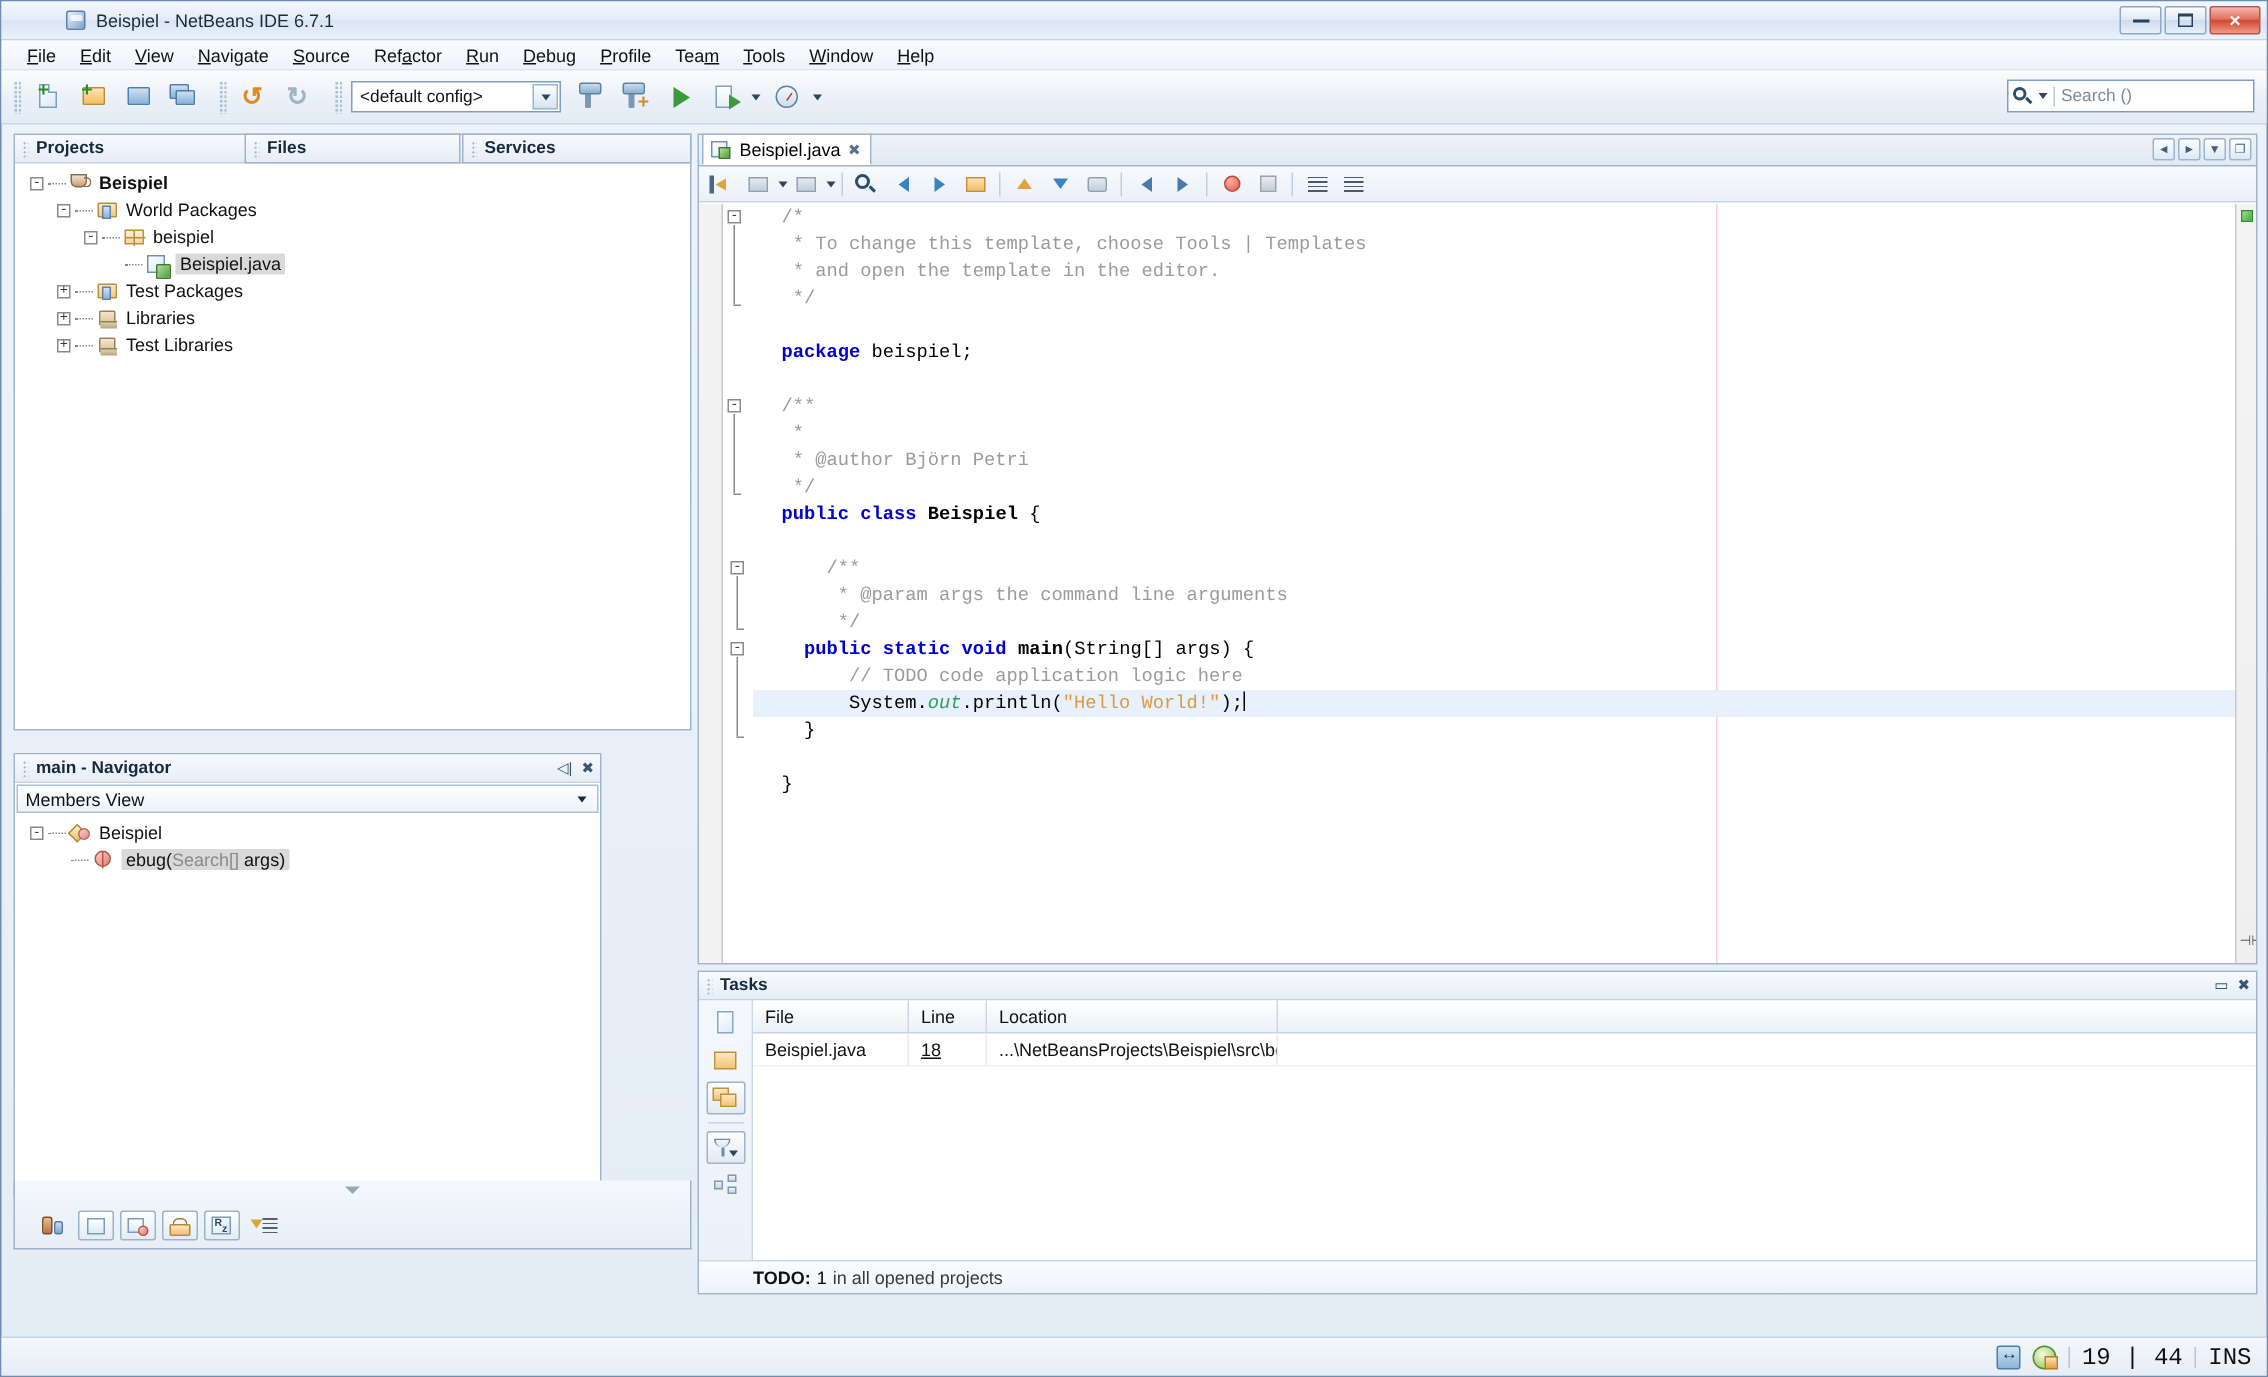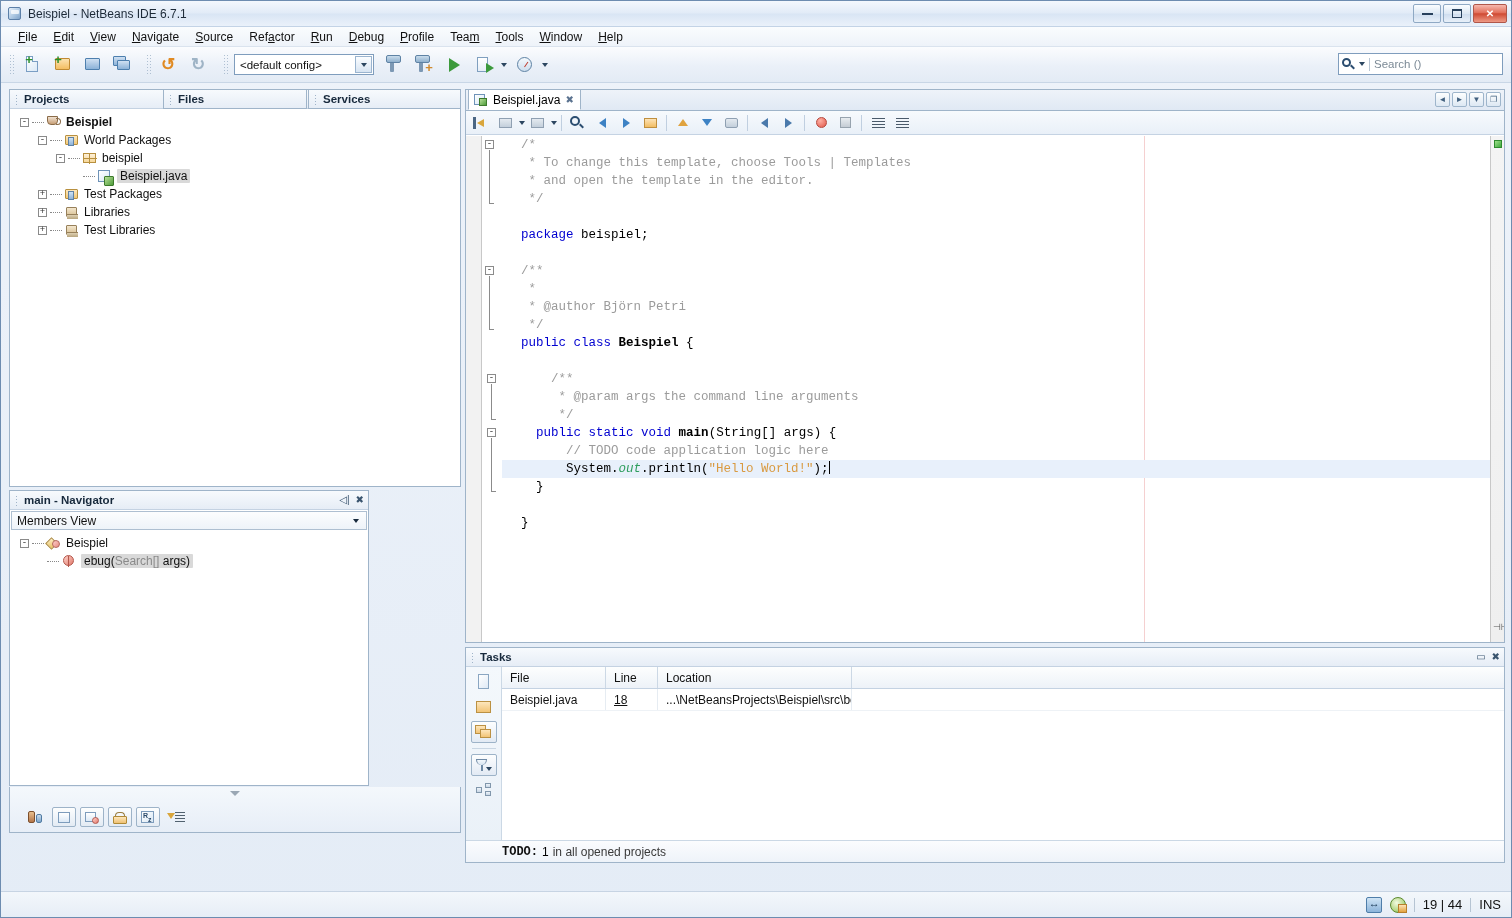--- a/index.html
+++ b/index.html
@@ -16,21 +16,21 @@
     width: 1512px; height: 918px;
     background: linear-gradient(180deg,#eef3fa 0%, #e4ecf6 100%);
     border: 1px solid #6d8cb0;
   }
 
   
   .titlebar {
     position: absolute; left:0; top:0; width:1510px; height:26px;
     background: linear-gradient(180deg,#f4f8fd 0%, #e2ebf7 48%, #d9e5f4 52%, #eaf1fa 100%);
     border-bottom: 1px solid #c3d3e6;
-    display:flex; align-items:center;
+    display:flex; align-items:center;padding-left:36px;
   }
   .title-ico {
     width:16px; height:16px; margin-left:6px; margin-right:5px; position:relative;
   }
   .title-ico .cube {
     position:absolute; left:1px; top:1px; width:13px; height:13px;
     background: linear-gradient(135deg,#e8f1fa 0%, #a8c4e0 60%, #7ea2c8 100%);
     border:1px solid #5b7fa8; border-radius:2px;
   }
   .title-ico .cube:after{
@@ -183,21 +183,21 @@
     background:linear-gradient(135deg,#ffffff,#d6e7f6); border:1px solid #6f93b8;}
   .ico-java:after{content:""; position:absolute; left:5px; top:5px; width:8px;height:8px;
     background:linear-gradient(135deg,#b8e09a,#4f9c3a); border:1px solid #3d7a2c; border-radius:1px;}
   .ico-lib { position:absolute; left:2px; top:3px; width:11px;height:10px; border-radius:1px;
     background:linear-gradient(180deg,#f3e6cd,#d8c093); border:1px solid #97805a;}
   .ico-lib:after{content:""; position:absolute; left:0px; top:6px; width:11px;height:4px;
     background:linear-gradient(180deg,#ded0b2,#b8a57e); border-top:1px solid #97805a;}
 
   
   .nav-win {
-    position:absolute; left:8px; top:489px; width:360px; height:296px;
+    position:absolute; left:8px; top:501px; width:392px; height:296px;
     background:#fff; border:1px solid #9fb4c9;
   }
   .nav-combo {
     height:19px; margin:1px 1px 0 1px; border:1px solid #aebfd1;
     background:linear-gradient(180deg,#fcfdfe,#eef3f9);
     display:flex; align-items:center; padding-left:5px; position:relative; font-size:12px; color:#111;
   }
   .nav-combo .arrowdn{ position:absolute; right:7px; top:7px; border-top-color:#17293c;}
   .ico-class { position:absolute; left:1px; top:2px; width:12px;height:12px;}
   .ico-class .sq{position:absolute; left:0;top:2px; width:9px;height:9px; transform:rotate(45deg);
@@ -268,21 +268,21 @@
   }
   .fold-line{ position:absolute; width:1px; background:#8b8b8b;}
   .fold-foot{ position:absolute; width:5px; height:1px; background:#8b8b8b;}
   .code {
     position:absolute; left:36px; top:0; right:0; bottom:0;
     font-family:"Liberation Mono","DejaVu Sans Mono", monospace;
     font-size:12.5px; line-height:18px; white-space:pre; color:#000;
   }
   .code .ln{ height:18px; padding-left:4px; }
   .cmt{ color:#9b9b9b; }
-  .kw { color:#0000d0; font-weight:normal;}
+  .kw { color:#0000d0; font-weight:bold;}
   .cls{ color:#000; font-weight:bold;}
   .str{ color:#d99a41; }
   .fld{ color:#2f9e5e; font-style:italic;}
   .hl { background:#e8f0fb; }
   .caret{ display:inline-block; width:1px; height:13px; background:#000; vertical-align:-2px;}
   .marginline{ position:absolute; left:678px; top:0; bottom:0; width:1px; background:#f5d0d0;}
   .errstrip{
     position:absolute; right:0; top:0; width:14px; bottom:0;
     background:linear-gradient(180deg,#f4f4f4,#efefef); border-left:1px solid #c8c8c8;
   }
@@ -310,36 +310,36 @@
     border-bottom:1px solid #c4d2e2; font-size:12px; color:#111;}
   .th{ display:flex; align-items:center; padding-left:8px; border-right:1px solid #ccd8e5;}
   .tr-row{ height:22px; display:flex; font-size:12px; color:#111; border-bottom:1px solid #eef2f6;}
   .td{ display:flex; align-items:center; padding-left:4px; border-right:1px solid #e6ecf2; overflow:hidden; white-space:nowrap;}
   .todo-ico{ width:14px;height:14px; position:relative; margin-right:3px; flex:none;}
   .todo-ico:before{ content:""; position:absolute; left:2px; top:3px; width:9px;height:4px;
     background:linear-gradient(180deg,#cfe8b6,#6aa54a); border:1px solid #4d8236; transform:rotate(-35deg);}
   .tasks-status{ position:absolute; left:0; right:0; bottom:0; height:22px;
     background:linear-gradient(180deg,#fbfcfe,#eef3f9); border-top:1px solid #cbd8e5;
     display:flex; align-items:center; padding-left:36px; font-size:12px;}
-  .tasks-status b{ color:#111;font-family:Liberation Mono, monospace;} .tasks-status span.dim{ color:#3a3a3a;}
+  .tasks-status b{ color:#111;} .tasks-status span.dim{ color:#3a3a3a;}
 
   
   .statusbar{
     position:absolute; left:0; bottom:0; width:1510px; height:26px;
     background:linear-gradient(180deg,#f3f7fb,#e6edf6); border-top:1px solid #c7d4e3;
     display:flex; align-items:center; justify-content:flex-end; gap:8px; padding-right:10px;
   }
   .sb-ico{ width:16px;height:16px; position:relative;}
   .sb-ico.a{ background:linear-gradient(180deg,#cfe4f5,#8cb4da); border:1px solid #4e7da9; border-radius:2px;}
   .sb-ico.a:after{content:"↔"; position:absolute; left:2px; top:-1px; font-size:11px; color:#14334f;}
   .sb-ico.b{ background:radial-gradient(circle at 40% 35%, #f3fbe2, #8dbf4a); border:1px solid #5c8a2f; border-radius:50%;}
   .sb-ico.b:after{content:""; position:absolute; left:7px; top:6px; width:7px;height:7px;
     background:linear-gradient(180deg,#fde4b6,#e3a23f); border:1px solid #b87f2b;}
   .sb-sep{ width:1px; height:14px; background:#b6c4d3;}
-  .sb-txt{ font-size:13px; color:#111;}
+  .sb-txt{ font-size:16px; color:#111;font-family:Liberation Mono, monospace;}
 </style>
 </head>
 <body>
 
 <div id="app">
 
   <div class="titlebar">
     <div class="title-ico">
         <div class="cube"></div>
       </div>

